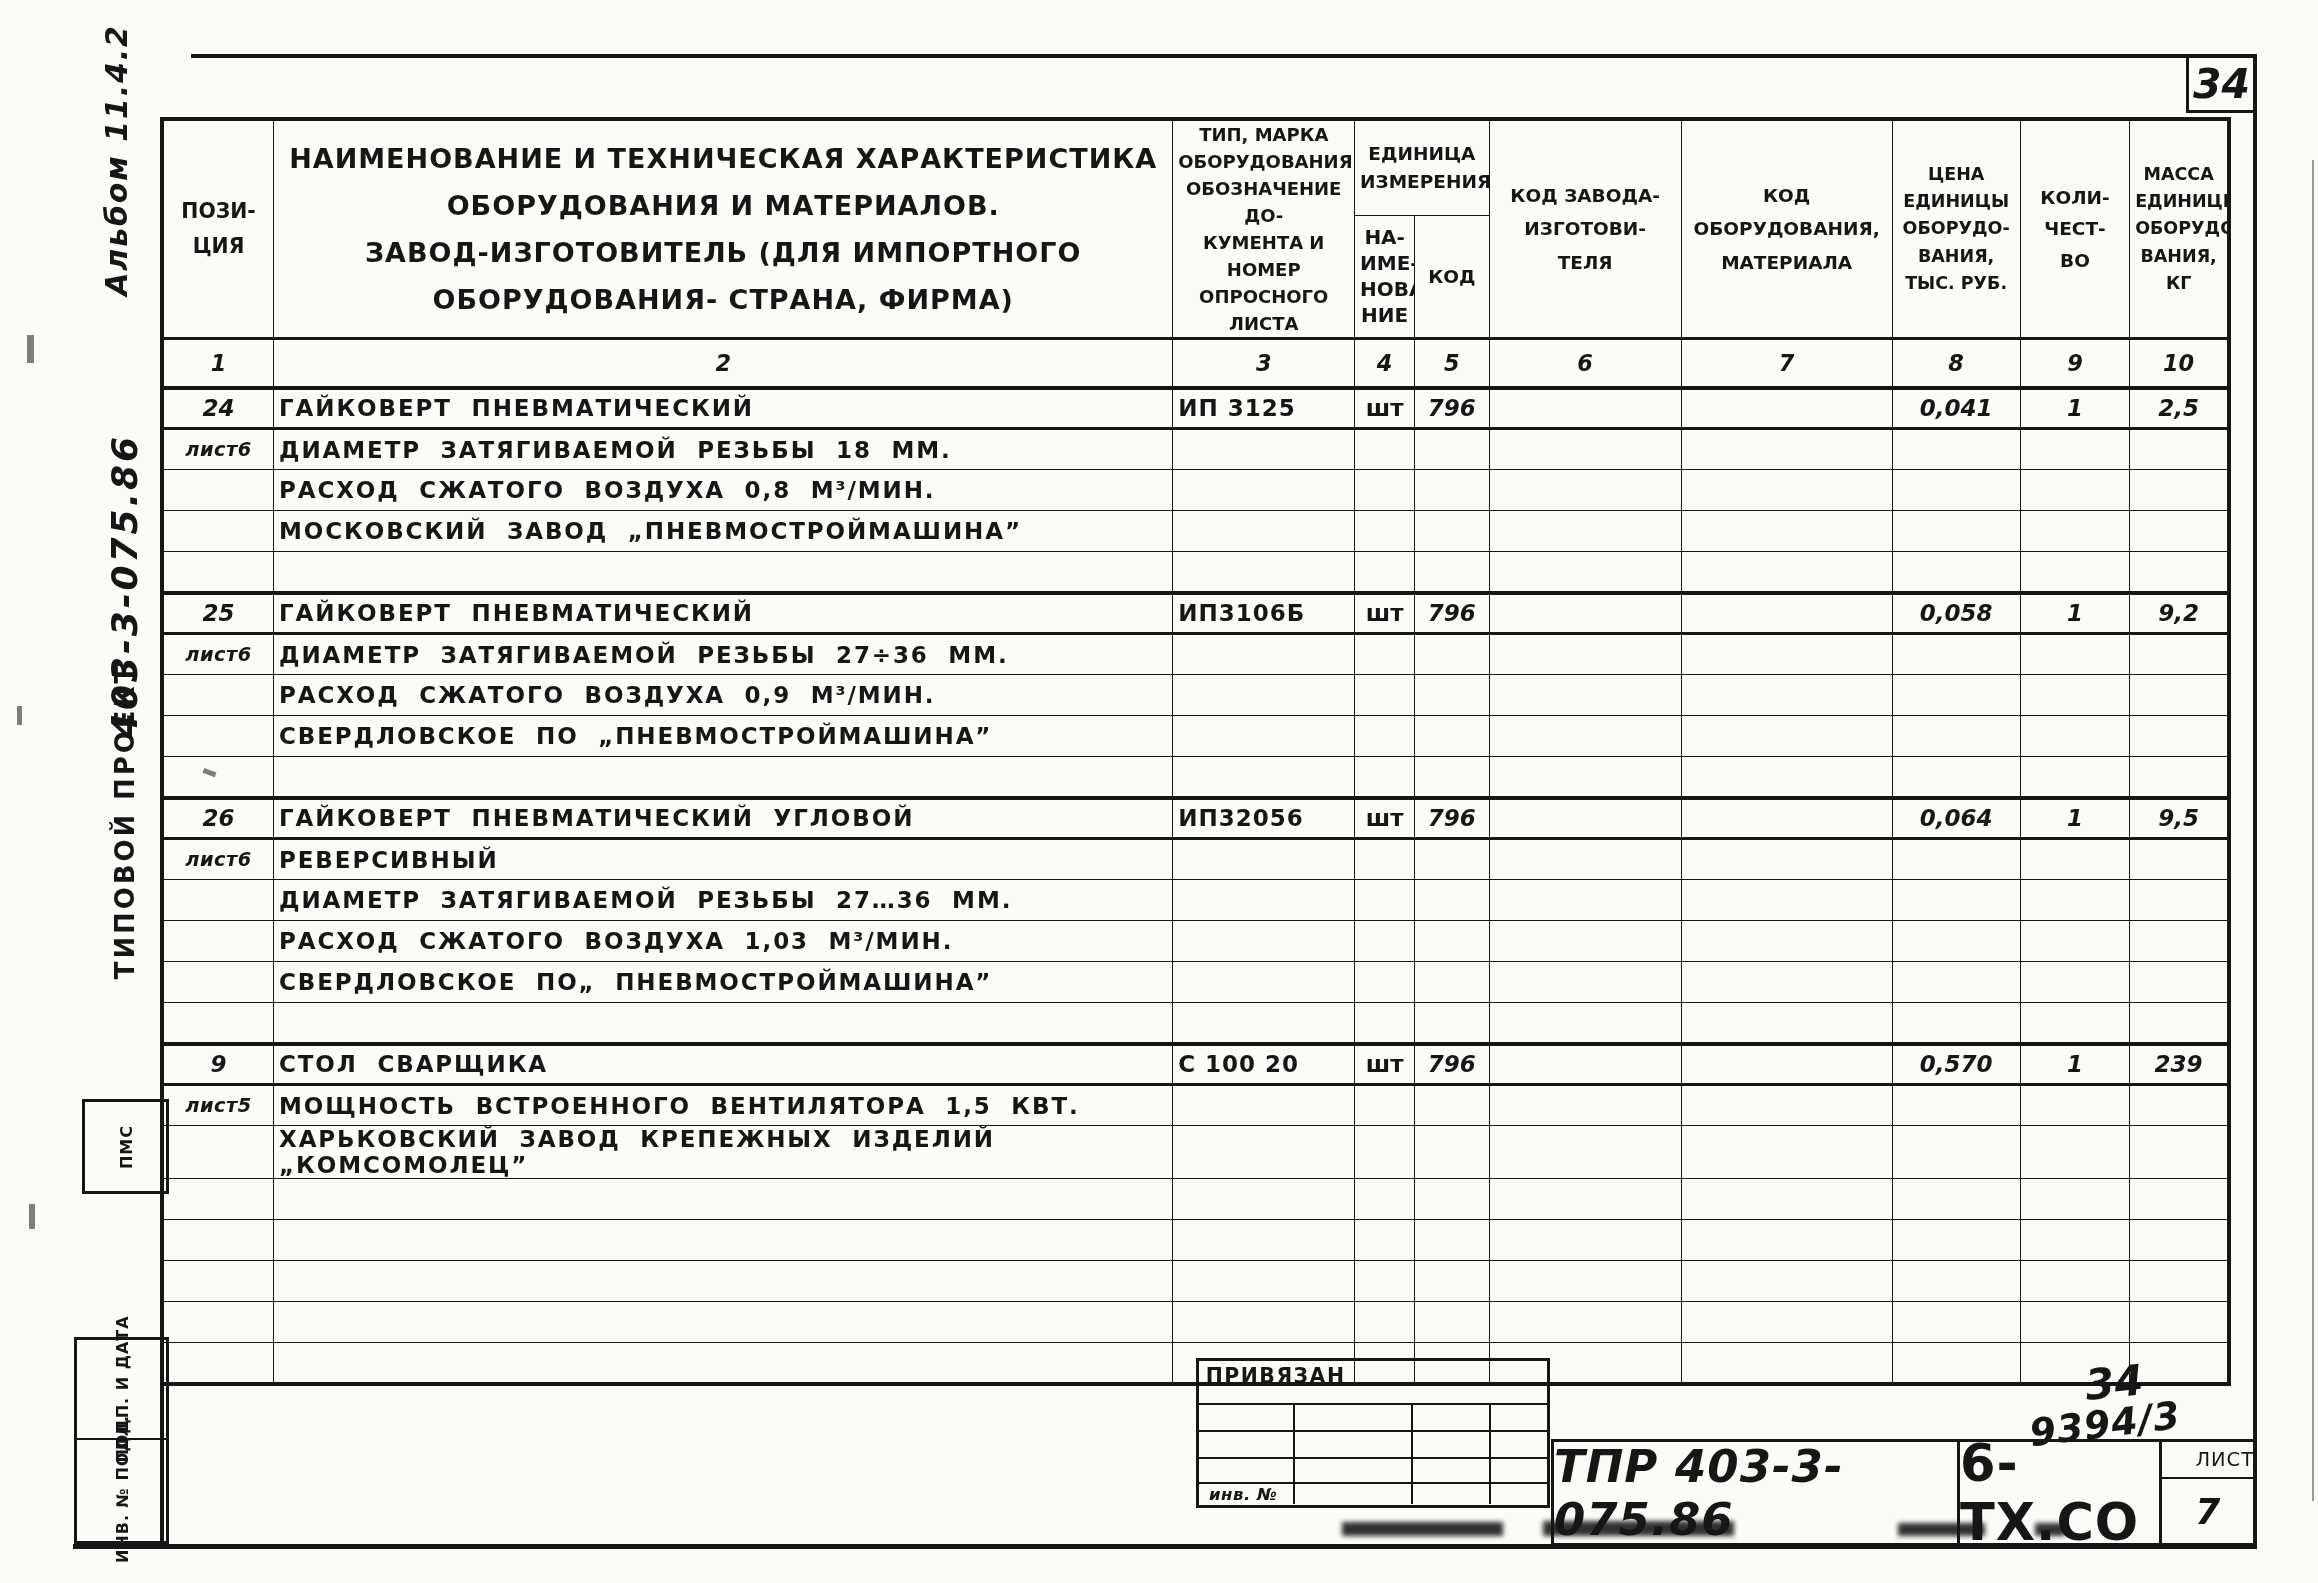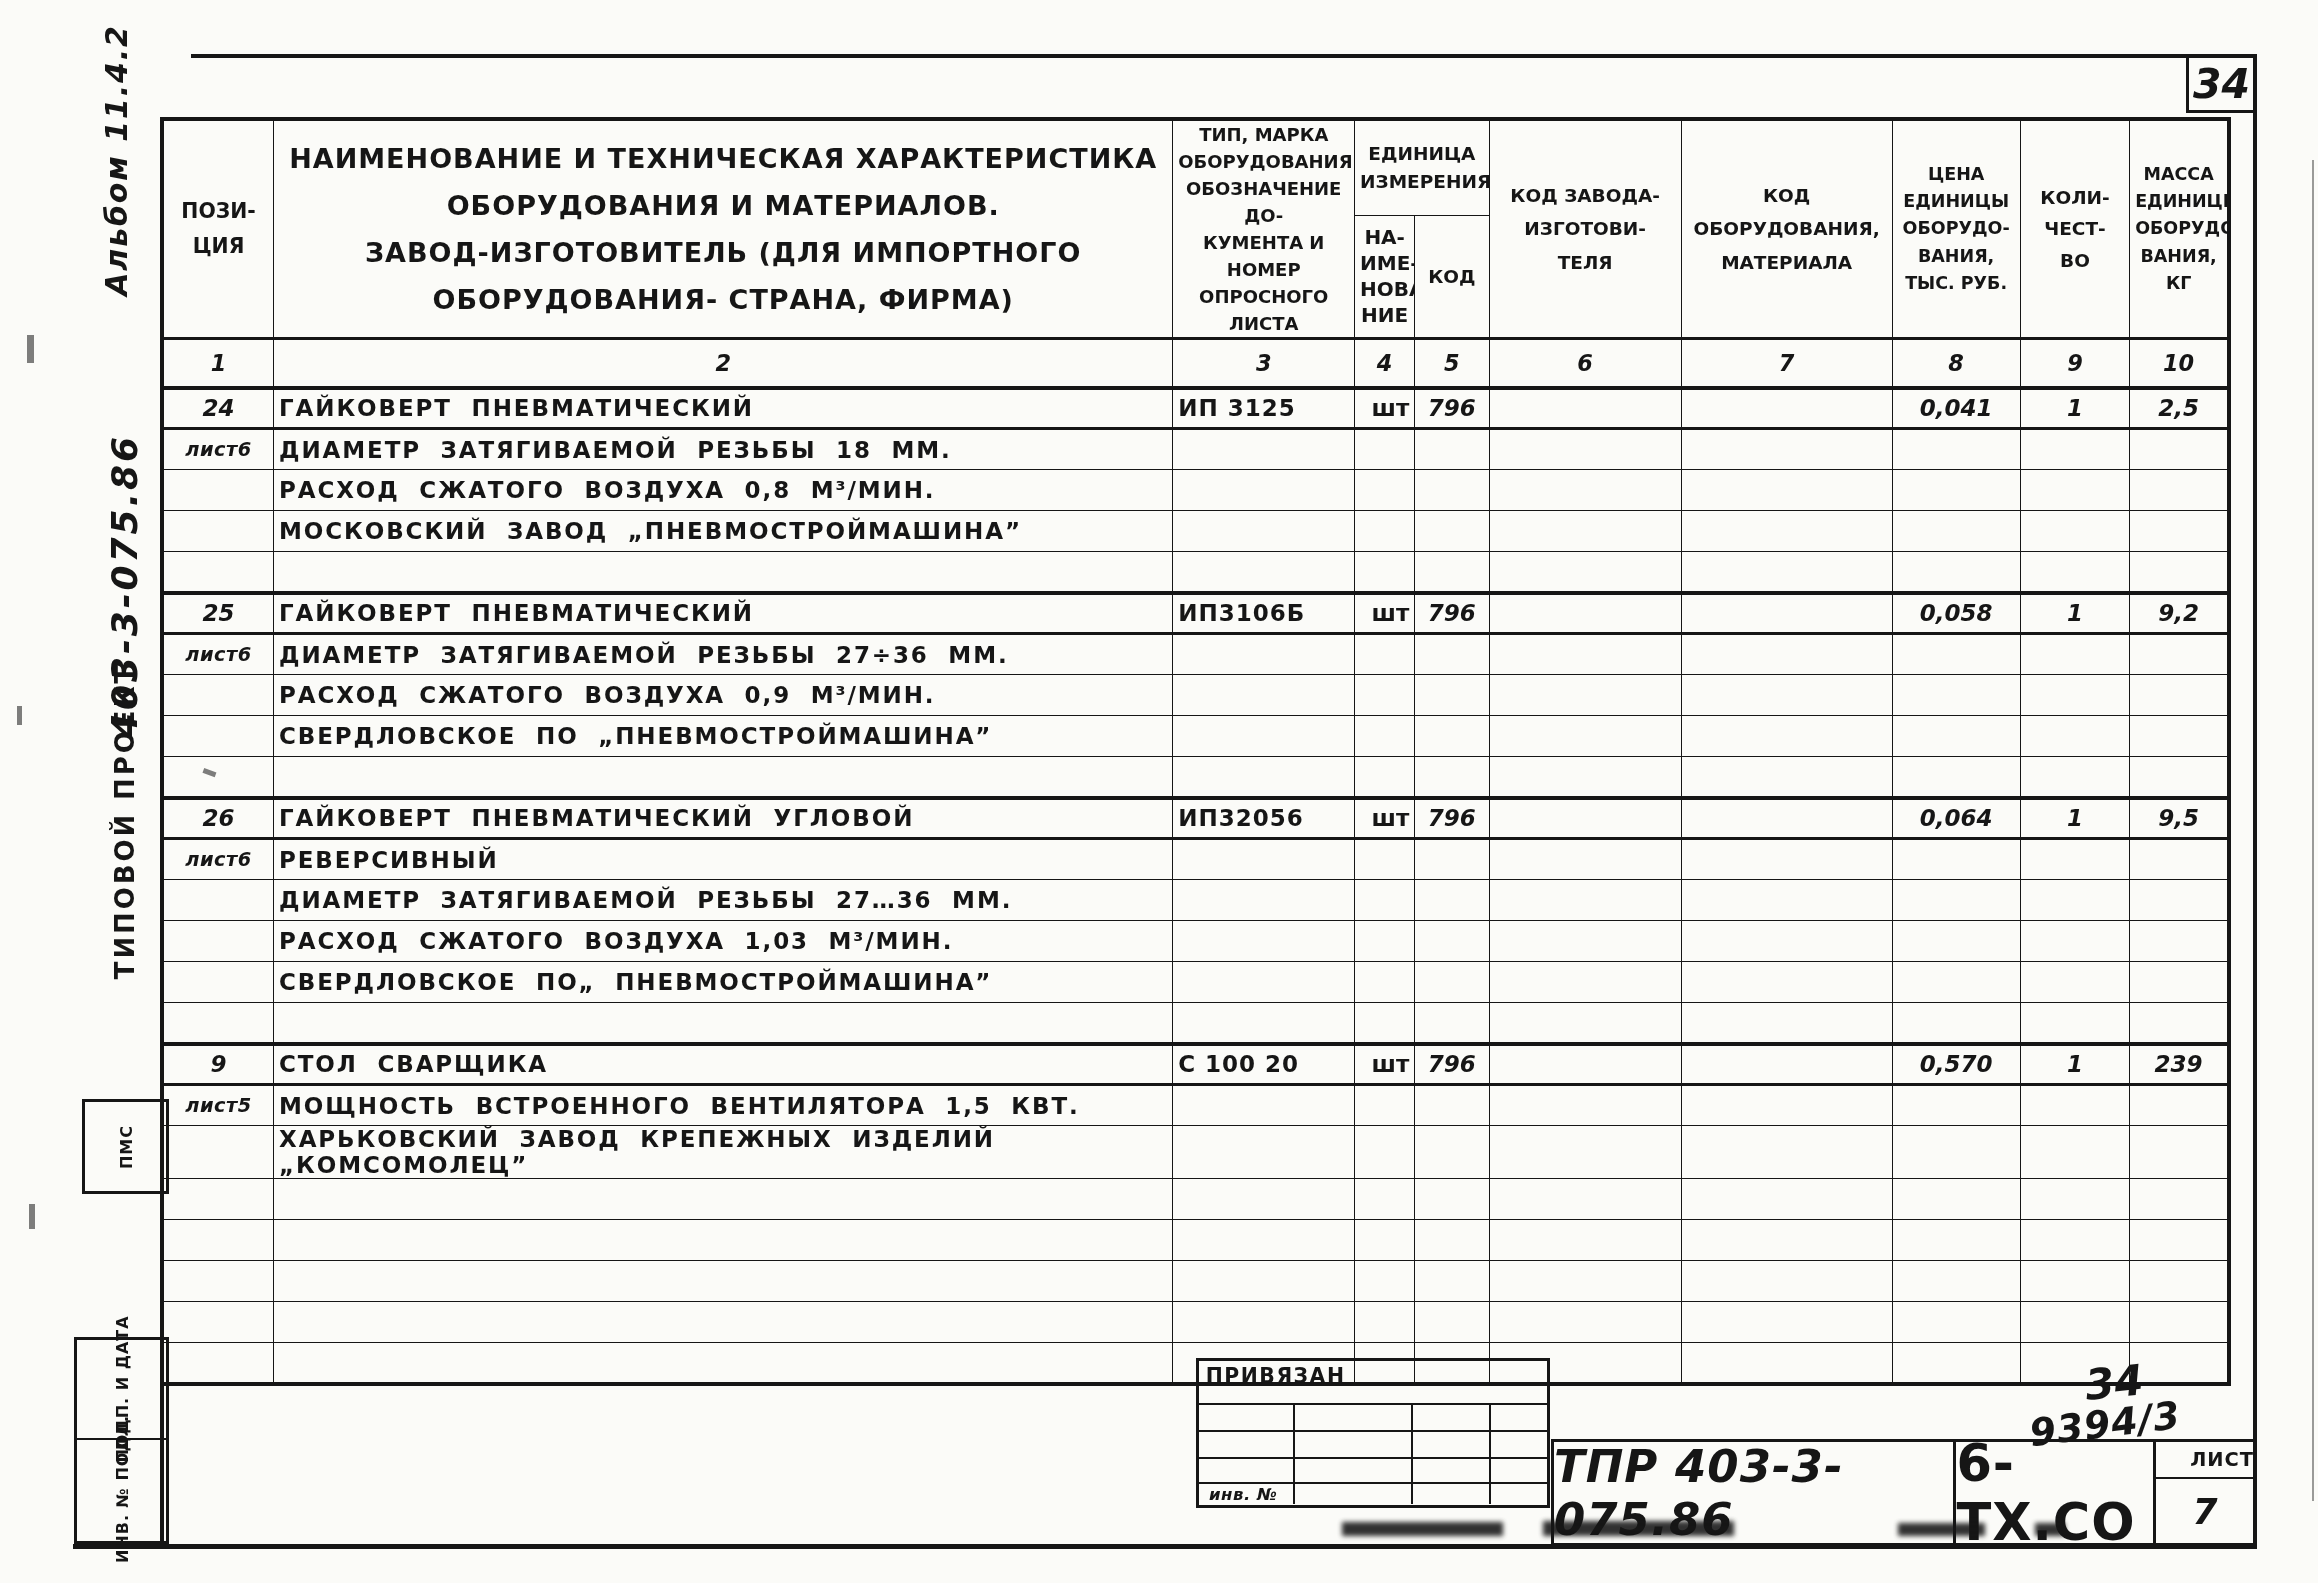--- a/index.html
+++ b/index.html
@@ -91,21 +91,21 @@
   table.spec tbody tr.gs td{border-bottom:3.9px solid #161616;}
   table.spec tbody td{font-size:23px;vertical-align:middle;}
   td.c-pos{text-align:center;font-size:26px;font-style:italic;}
   td.c-pos.small{font-size:19.4px;letter-spacing:0.5px;}
   td.c-name{
     text-align:left;padding-left:27px;
     text-transform:uppercase;letter-spacing:1.9px;word-spacing:9.7px;
     font-size:24px;
   }
   td.c-type{text-align:left;padding-left:8.7px;font-size:23px;letter-spacing:1px;}
-  td.c-unit{text-align:right;font-size:20.4px;}
+  td.c-unit{text-align:center;font-size:20.4px;}
   td.c-code{text-align:center;font-size:23px;font-style:italic;}
   td.c-price,td.c-qty,td.c-mass{text-align:center;font-size:24px;font-style:italic;}
 
   
   .bind-stamp{
     left:1196px;top:1358px;width:354px;height:150px;
     border:3.9px solid #161616;box-sizing:border-box;
   }
   .bind-stamp .head{
     height:44px;box-sizing:border-box;border-bottom:2.9px solid #161616;
@@ -143,21 +143,21 @@
   .tb-sec{
     width:210px;box-sizing:border-box;
     display:flex;align-items:center;justify-content:center;
     font-size:51px;font-weight:bold;letter-spacing:1px;
     border-right:3.4px solid #161616;
   }
   .tb-sheet{flex:1;display:flex;flex-direction:column;}
   .tb-sheet .lbl{
     height:37px;box-sizing:border-box;border-bottom:2.9px solid #161616;
     display:flex;align-items:center;justify-content:center;
-    font-size:19.4px;font-weight:bold;text-transform:uppercase;letter-spacing:1px;padding-left:34px;
+    font-size:19.4px;font-weight:normal;text-transform:uppercase;letter-spacing:1px;padding-left:34px;
   }
   .tb-sheet .val{
     flex:1;display:flex;align-items:center;justify-content:center;
     font-size:36px;font-style:italic;font-weight:bold;
   }
 
   .smudge{background:#161616;filter:blur(2.9px);opacity:.88;}
   .s1{left:1342px;top:1522px;width:161px;height:13.6px;}
   .s2{left:1543px;top:1521px;width:191px;height:14.6px;}
   .s3{left:1898px;top:1523px;width:87px;height:12.6px;}

